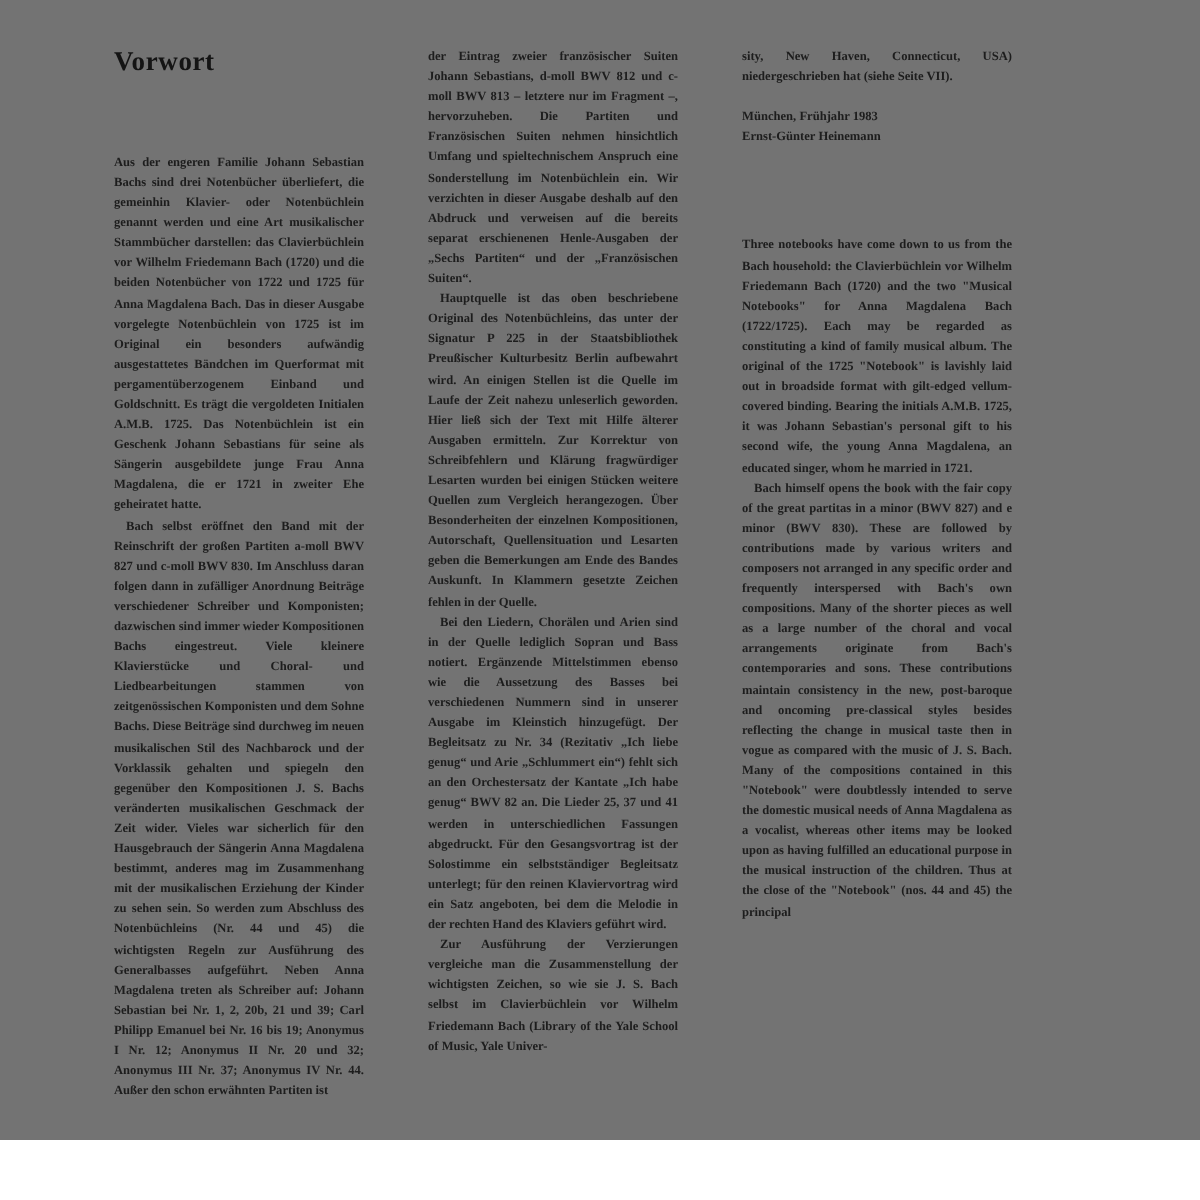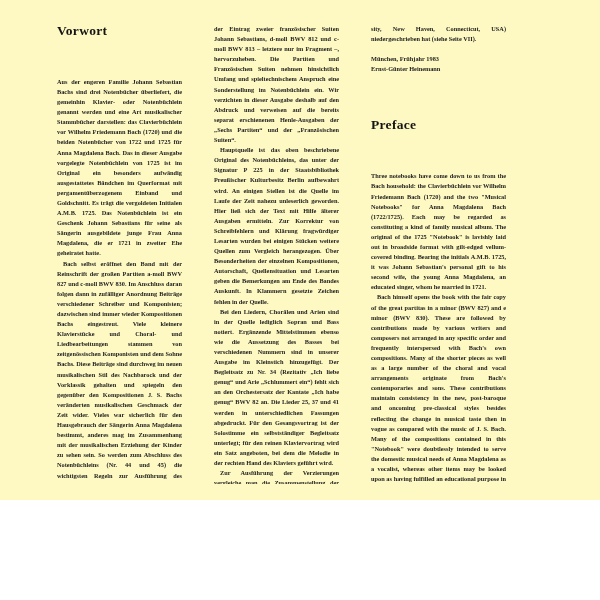--- a/index.html
+++ b/index.html
@@ -12,22 +12,22 @@
     height: 600px;
     background: #ffffff;
     font-family: "Liberation Serif", "DejaVu Serif", serif;
     color: #1a1a1a;
     overflow: hidden;
   }
 
   .page {
     position: relative;
     width: 600px;
-    height: 500px;
-    background: #fef9c3;
+    height: 570px;
+    background: #737373;
     box-sizing: border-box;
   }
 
   .columns {
     position: absolute;
     top: 24px;
     left: 57px;
     right: 45px;
     bottom: 16px;
     display: flex;
@@ -115,19 +115,18 @@
     </div>
 
     <div class="col col-3">
       <p>sity, New Haven, Connecticut, USA) niedergeschrieben hat (siehe Seite VII).</p>
       <div class="spacer-small"></div>
       <div class="colophon">
         <div>München, Frühjahr 1983</div>
         <div>Ernst-Günter Heinemann</div>
       </div>
       <div class="spacer-preface"></div>
-      <h1 class="heading preface-heading">Preface</h1>
       <p>Three notebooks have come down to us from the Bach household: the Clavierbüchlein vor Wilhelm Friedemann Bach (1720) and the two "Musical Notebooks" for Anna Magdalena Bach (1722/1725). Each may be regarded as constituting a kind of family musical album. The original of the 1725 "Notebook" is lavishly laid out in broadside format with gilt-edged vellum-covered binding. Bearing the initials A.M.B. 1725, it was Johann Sebastian's personal gift to his second wife, the young Anna Magdalena, an educated singer, whom he married in 1721.</p>
       <p class="indent">Bach himself opens the book with the fair copy of the great partitas in a minor (BWV 827) and e minor (BWV 830). These are followed by contributions made by various writers and composers not arranged in any specific order and frequently interspersed with Bach's own compositions. Many of the shorter pieces as well as a large number of the choral and vocal arrangements originate from Bach's contemporaries and sons. These contributions maintain consistency in the new, post-baroque and oncoming pre-classical styles besides reflecting the change in musical taste then in vogue as compared with the music of J. S. Bach. Many of the compositions contained in this "Notebook" were doubtlessly intended to serve the domestic musical needs of Anna Magdalena as a vocalist, whereas other items may be looked upon as having fulfilled an educational purpose in the musical instruction of the children. Thus at the close of the "Notebook" (nos. 44 and 45) the principal</p>
     </div>
 
   </div>
 </div>
 
 </body></html>

